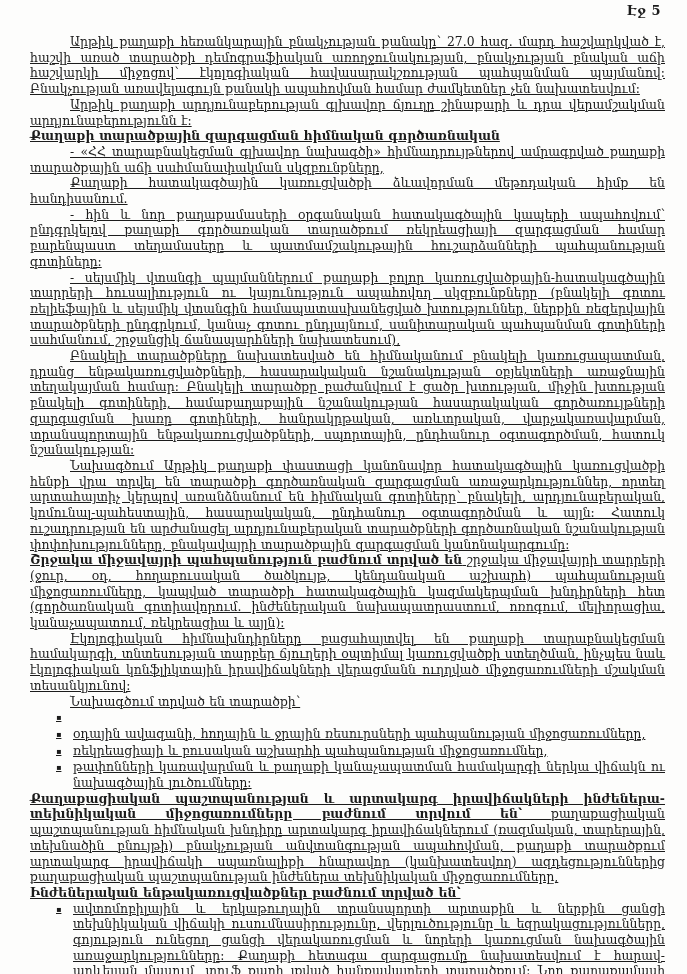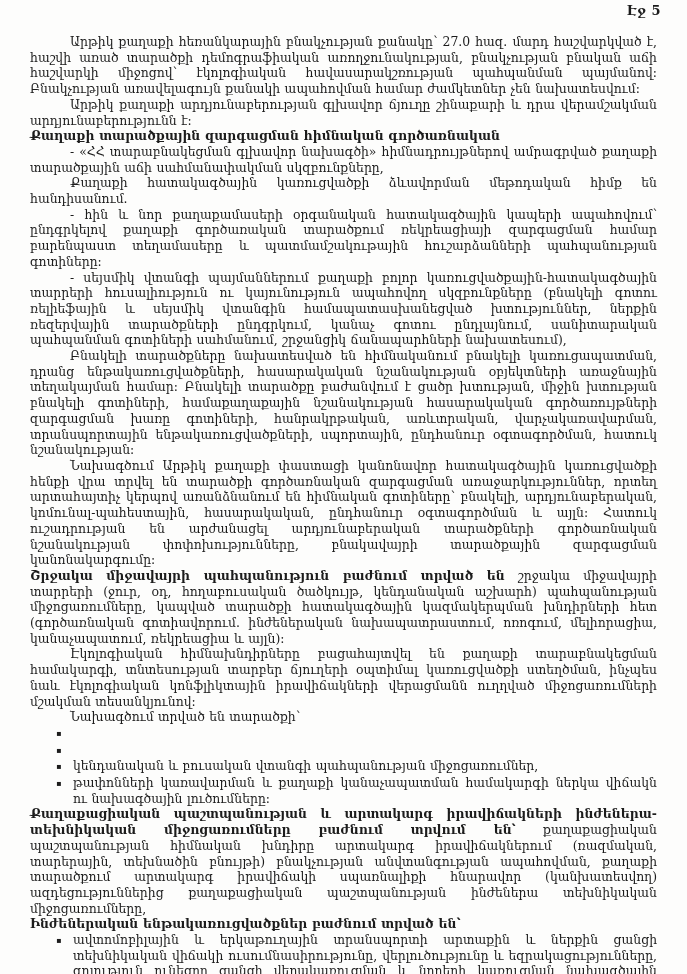--- a/index.html
+++ b/index.html
@@ -10,21 +10,22 @@
     overflow: hidden;
     font-family: "DejaVu Serif", "DejaVu Sans", serif;
     color: #1c1c1c;
     position: relative;
   }
   .page {
     position: relative;
     width: 687px;
     height: 744px;
     box-sizing: border-box;
-    padding: 20px 30px 0 30px;
+    padding: 20px 22px 0 30px;
+    text-decoration: underline;
   }
   .page-label {
     position: absolute;
     top: 3px;
     right: 26px;
     font-weight: bold;
     font-size: 13px;
     letter-spacing: 0.5px;
   }
   .doc-body {
@@ -80,24 +81,25 @@
       <p class="indent">Բնակելի տարածքները նախատեսված են հիմնականում բնակելի կառուցապատման, դրանց ենթակառուցվածքների, հասարակական նշանակության օբյեկտների առաջնային տեղակայման համար: Բնակելի տարածքը բաժանվում է ցածր խտության, միջին խտության բնակելի գոտիների, համաքաղաքային նշանակության հասարակական գործառույթների զարգացման խառը գոտիների, հանրակրթական, առևտրական, վարչակառավարման, տրանսպորտային ենթակառուցվածքների, սպորտային, ընդհանուր օգտագործման, հատուկ նշանակության:</p>
       <p class="indent">Նախագծում Արթիկ քաղաքի փաստացի կանոնավոր հատակագծային կառուցվածքի հենքի վրա տրվել են տարածքի գործառնական զարգացման առաջարկություններ, որտեղ արտահայտիչ կերպով առանձնանում են հիմնական գոտիները՝ բնակելի, արդյունաբերական, կոմունալ-պահեստային, հասարակական, ընդհանուր օգտագործման և այլն: Հատուկ ուշադրության են արժանացել արդյունաբերական տարածքների գործառնական նշանակության  փոփոխությունները, բնակավայրի տարածքային զարգացման կանոնակարգումը:</p>
       <p class="flush"><b>Շրջակա միջավայրի պահպանություն բաժնում տրված են</b> շրջակա միջավայրի տարրերի (ջուր, օդ, հողաբուսական ծածկույթ, կենդանական աշխարհ) պահպանության միջոցառումները, կապված տարածքի հատակագծային կազմակերպման խնդիրների հետ (գործառնական գոտիավորում. ինժեներական նախապատրաստում, ոռոգում, մելիորացիա, կանաչապատում, ռեկրեացիա և այլն):</p>
       <p class="indent">Էկոլոգիական հիմնախնդիրները բացահայտվել են քաղաքի տարաբնակեցման համակարգի, տնտեսության տարբեր ճյուղերի օպտիմալ կառուցվածքի ստեղծման, ինչպես նաև էկոլոգիական կոնֆլիկտային իրավիճակների վերացմանն ուղղված միջոցառումների մշակման տեսանկյունով:</p>
       <p class="indent">Նախագծում տրված են տարածքի՝</p>
       <div class="bullet">
         <span class="marker">▪</span>
       </div>
       <div class="bullet">
         <span class="marker">▪</span>
+        <span class="btext">օդային ավազանի, հողային և ջրային ռեսուրսների պահպանության միջոցառումները,</span>
       </div>
       <div class="bullet">
         <span class="marker">▪</span>
-        <span class="btext">կենդանական և բուսական վտանգի պահպանության միջոցառումներ,</span>
+        <span class="btext">ռեկրեացիայի և բուսական աշխարհի պահպանության միջոցառումներ,</span>
       </div>
       <div class="bullet">
         <span class="marker">▪</span>
         <span class="btext">թափոնների կառավարման և քաղաքի կանաչապատման համակարգի ներկա վիճակն ու նախագծային լուծումները:</span>
       </div>
       <p class="flush"><b>Քաղաքացիական պաշտպանության և արտակարգ իրավիճակների ինժեներա-տեխնիկական միջոցառումները բաժնում տրվում են՝</b> քաղաքացիական պաշտպանության հիմնական խնդիրը արտակարգ իրավիճակներում (ռազմական, տարերային, տեխնածին բնույթի) բնակչության անվտանգության ապահովման, քաղաքի տարածքում արտակարգ իրավիճակի սպառնալիքի հնարավոր (կանխատեսվող) ազդեցություններից քաղաքացիական պաշտպանության ինժեներա տեխնիկական միջոցառումները,</p>
       <p class="flush"><b>Ինժեներական ենթակառուցվածքներ բաժնում տրված են՝</b></p>
       <div class="bullet">
         <span class="marker">▪</span>
         <span class="btext">ավտոմոբիլային և երկաթուղային տրանսպորտի արտաքին և ներքին ցանցի տեխնիկական վիճակի ուսումնասիրությունը, վերլուծությունը և եզրակացությունները, գոյություն ունեցող ցանցի վերակառուցման և նորերի կառուցման նախագծային առաջարկությունները: Քաղաքի հետագա զարգացումը նախատեսվում է հարավ-արևելյան մասում, տուֆ քարի լքված հանքավայրերի տարածքում: Նոր քաղաքամասի առանցքային փողոցը կհանդիսանա Տուֆագործների փողոցը, որն ուղղված է դեպի Լմբատ եկեղեցին: Թաղամասը բոլորում է Ալիխանյան եղբայրների փողոցը, որը</span>

